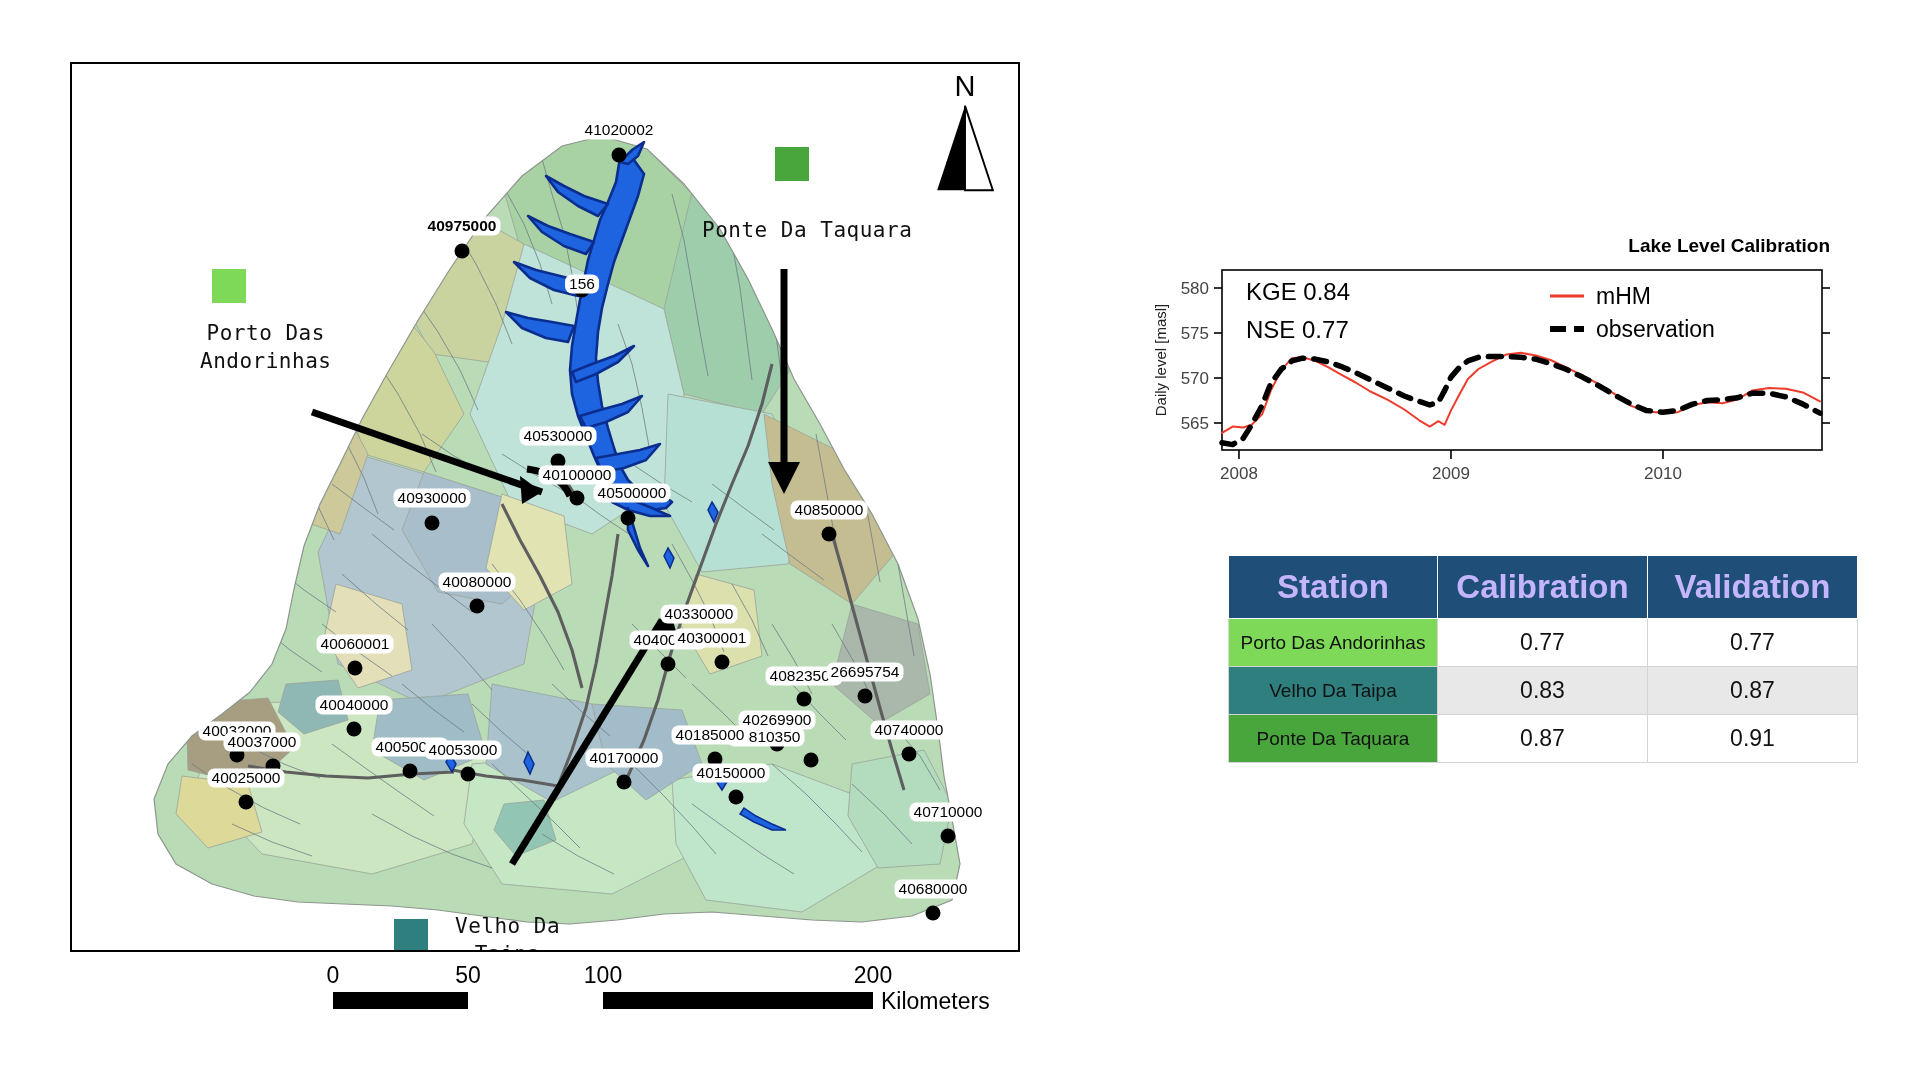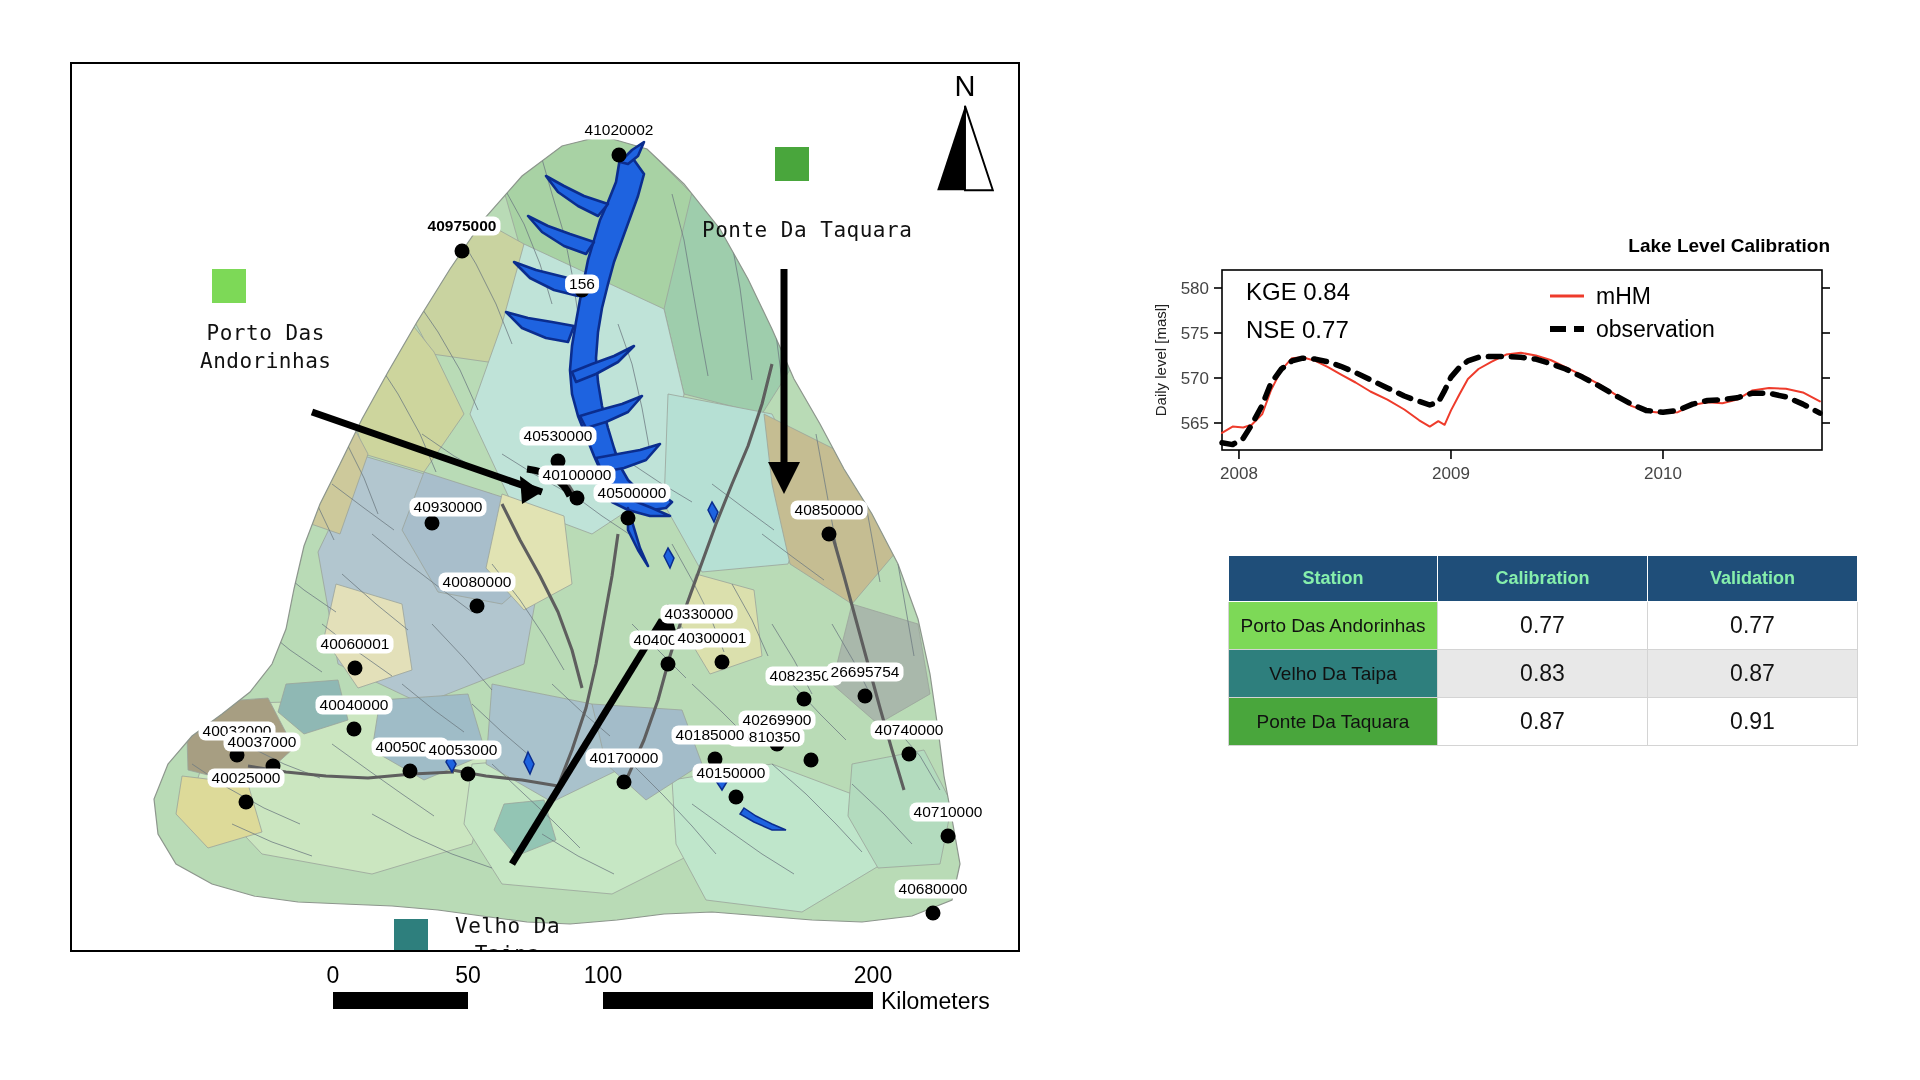--- a/index.html
+++ b/index.html
@@ -43,21 +43,21 @@
   #chart-block{position:absolute;left:1150px;top:235px;width:680px;height:260px;}
   #chart-title{position:absolute;right:0;top:0;font-size:19px;font-weight:bold;
                font-family:"Liberation Sans",sans-serif;}
   #chart-svg{position:absolute;left:0;top:25px;width:680px;height:235px;}
 
   
   #table-block{position:absolute;left:1228px;top:555px;width:602px;}
   #table-title{font-size:19px;font-weight:bold;text-align:center;margin-bottom:10px;
                font-family:"Liberation Sans",sans-serif;}
   table.perf{border-collapse:collapse;width:602px;table-layout:fixed;}
-  table.perf th{background:#1F4E79;color:#86efac;font-size:18px;font-weight:bold;
+  table.perf th{background:#1F4E79;color:#c4b5fd;font-size:33px;font-weight:bold;
                 padding:12px 4px;text-align:center;border:1px solid #ffffff;}
   table.perf td{font-size:23px;text-align:center;border:1px solid #d4d4d4;
                 padding:10px 4px;color:#111;}
   table.perf td.stn{font-size:19px;color:#111;line-height:1.15;}
   tr.row-alt td.num{background:#e8e8e8;}
 </style>
 </head>
 <body>
 
 <div id="map-panel">
@@ -254,21 +254,21 @@
       <div class="stn-label" style="left: 547px; top: 66px;">41020002</div>
       <div class="stn-dot" style="left: 390px; top: 187px;"></div>
       <div class="stn-label" style="left: 390px; top: 162px; font-weight: bold;">40975000</div>
       <div class="stn-dot" style="left: 510px; top: 226px;"></div>
       <div class="stn-label" style="left: 510px; top: 201px; margin-top: 19px;">156</div>
       <div class="stn-dot" style="left: 486px; top: 397px;"></div>
       <div class="stn-label" style="left: 486px; top: 372px;">40530000</div>
       <div class="stn-dot" style="left: 505px; top: 434px;"></div>
       <div class="stn-label" style="left: 505px; top: 411px;">40100000</div>
       <div class="stn-dot" style="left: 360px; top: 459px;"></div>
-      <div class="stn-label" style="left: 376px; top: 434px; margin-top: 9px;">40930000</div>
+      <div class="stn-label" style="left: 360px; top: 434px;">40930000</div>
       <div class="stn-dot" style="left: 556px; top: 454px;"></div>
       <div class="stn-label" style="left: 552px; top: 429px; margin-left: 8px;">40500000</div>
       <div class="stn-dot" style="left: 757px; top: 470px;"></div>
       <div class="stn-label" style="left: 757px; top: 446px;">40850000</div>
       <div class="stn-dot" style="left: 405px; top: 542px;"></div>
       <div class="stn-label" style="left: 405px; top: 518px;">40080000</div>
       <div class="stn-dot" style="left: 632px; top: 574px;"></div>
       <div class="stn-label" style="left: 627px; top: 550px;">40330000</div>
       <div class="stn-dot" style="left: 596px; top: 600px;"></div>
       <div class="stn-label" style="left: 596px; top: 576px;">40400000</div>

